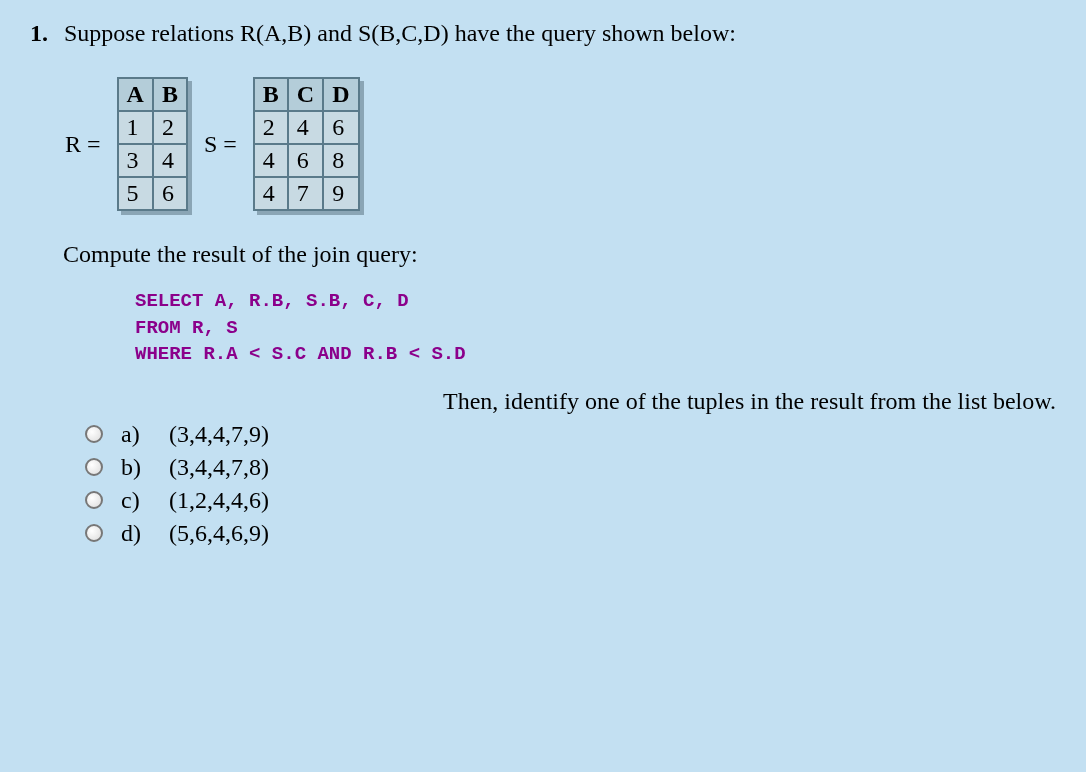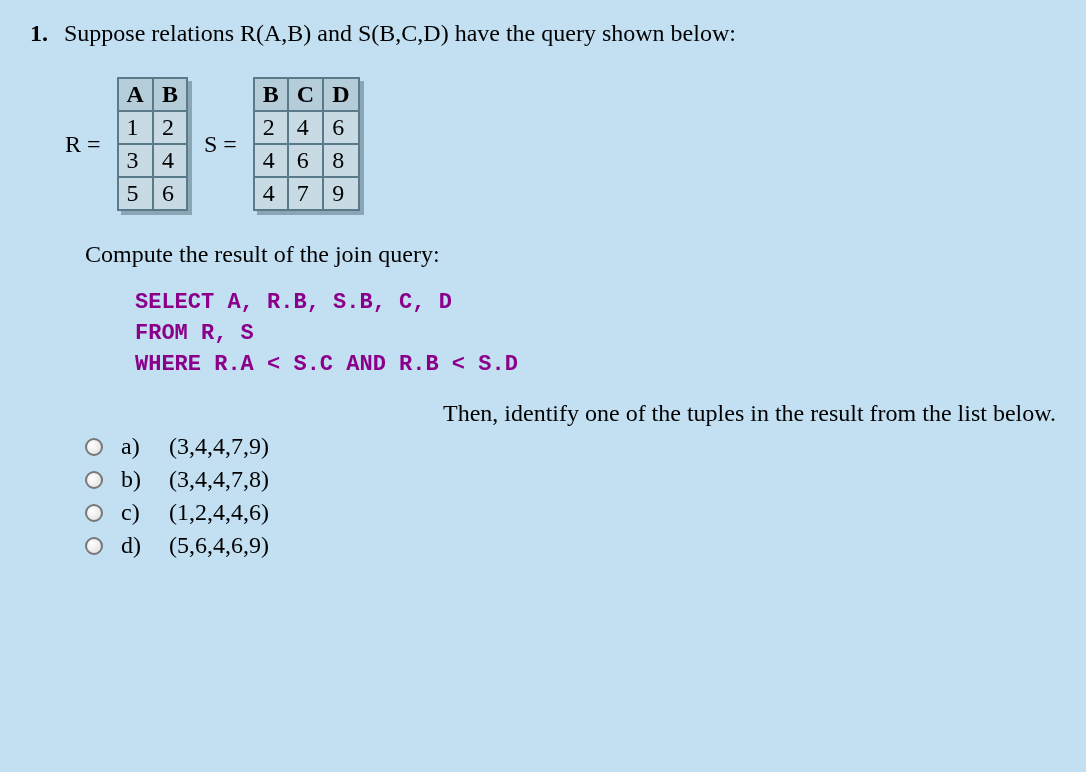--- a/index.html
+++ b/index.html
@@ -49,26 +49,26 @@
       font-family: Georgia, 'Times New Roman', serif;
     }
     .relation-table th {
       font-weight: bold;
       background-color: #b4cdd9;
     }
     .relation-table td {
       background-color: #c8dae3;
     }
     .compute-text {
-      margin: 20px 0 20px 55px;
+      margin: 20px 0 20px 33px;
     }
     .code-block {
       margin: 10px 0 20px 105px;
       font-family: 'Courier New', monospace;
-      font-size: 22px;
+      font-size: 19px;
       font-weight: bold;
       color: #8b008b;
       line-height: 1.4;
       white-space: pre;
     }
     .identify-text {
       margin: 20px 0 6px 35px;
       text-align: right;
     }
     .choices {

